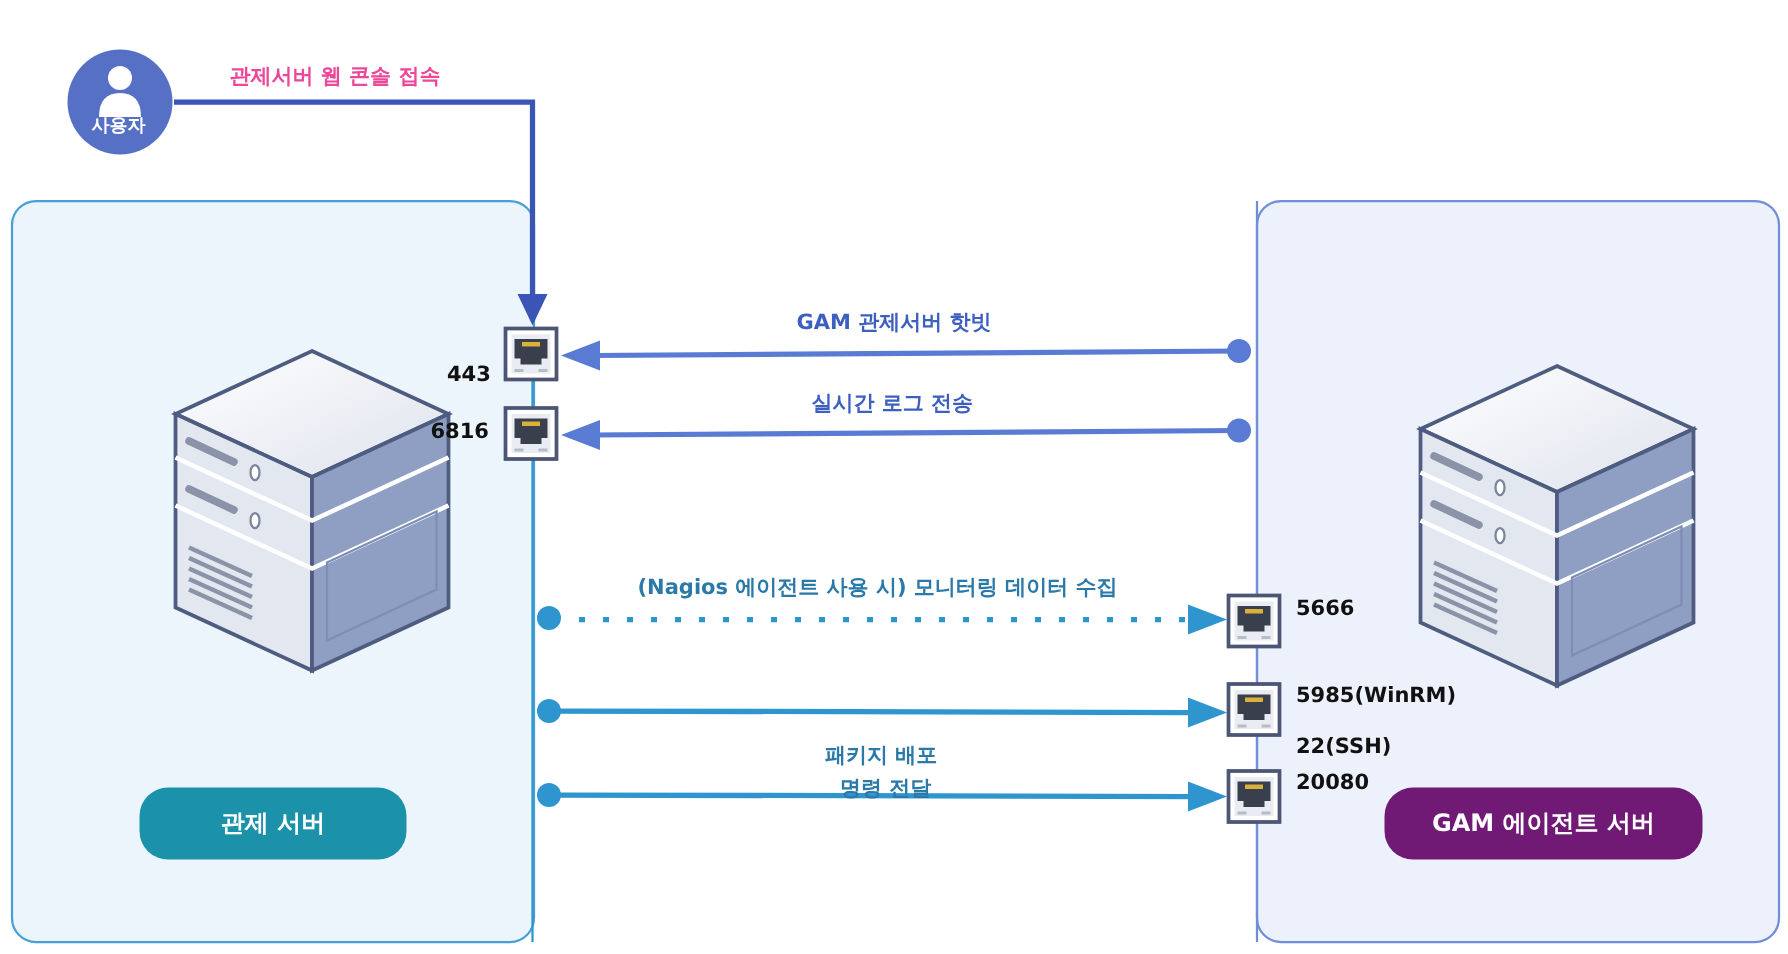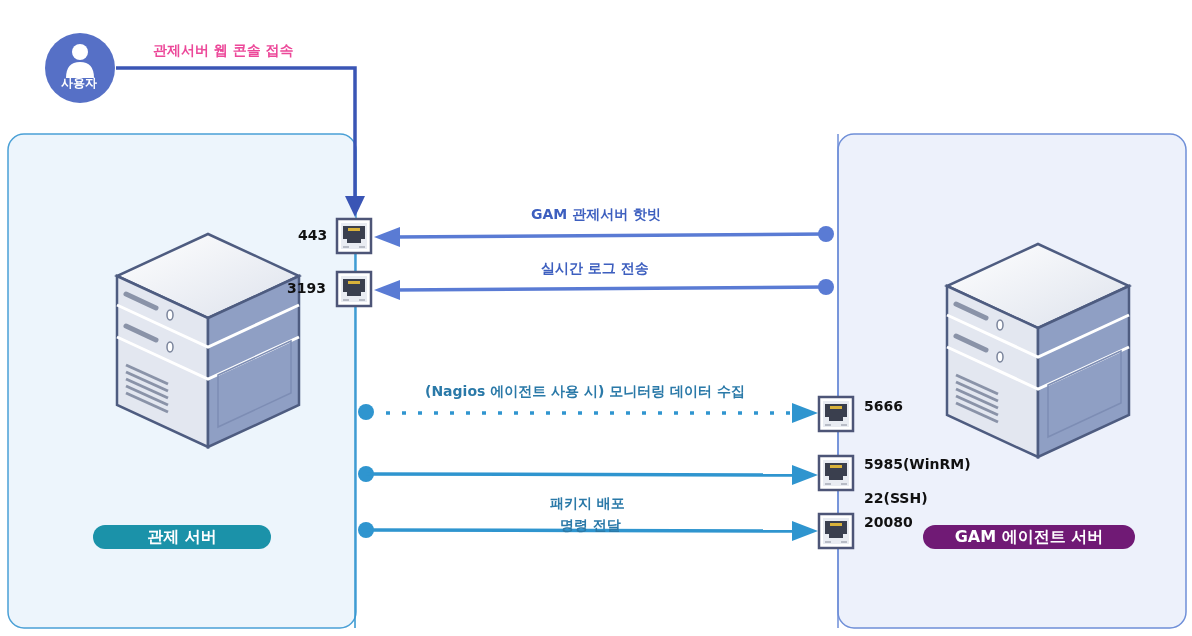--- a/index.html
+++ b/index.html
@@ -4,21 +4,21 @@
 <style>
   html, body { margin: 0; padding: 0; background: #ffffff; }
   body { width: 1192px; height: 636px; position: relative; overflow: hidden;
          font-family: "DejaVu Sans", "Liberation Sans", sans-serif; }
   #diagram { position: absolute; left: 0; top: 0; }
   .lbl { position: absolute; font-weight: bold; white-space: nowrap; }
   .lbl-top { font-size: 14px; color: #ec4899; }
   .lbl-blue { font-size: 14px; color: #3d5fbf; }
   .lbl-teal { font-size: 14px; color: #2a79a8; }
   .port-num { position: absolute; font-size: 14px; font-weight: bold; color: #111; white-space: nowrap; line-height: 13px; }
-  .pill { position: absolute; height: 24px; border-radius: 19px; color: #fff; font-size: 16px; font-weight: bold;
+  .pill { position: absolute; height: 48px; border-radius: 19px; color: #fff; font-size: 16px; font-weight: bold;
           display: flex; align-items: center; justify-content: center; }
   .pill-teal { background: #1b92a9; }
   .pill-navy { background: #701a75; }
   .user-text { position: absolute; color: #fff; font-size: 12px; font-weight: bold; }
 </style>
 </head>
 <body>
 
 <svg id="diagram" width="1192" height="636" viewBox="0 0 1192 636">
   <defs>
@@ -124,22 +124,22 @@
       <use href="#port"></use>
     </g>
   <g transform="translate(819,514)">
       <use href="#port"></use>
     </g>
 </svg>
 
 <div class="user-text" style="left:61px; top:75px;">사용자</div>
 <div class="lbl lbl-top" style="left:153px; top:42px;">관제서버 웹 콘솔 접속</div>
 
-<div class="port-num" style="left:298px; top:229px;">443</div>
-<div class="port-num" style="left:287px; top:282px;">3193</div>
+<div class="port-num" style="left:298px; top:244px;">443</div>
+<div class="port-num" style="left:287px; top:282px;">6816</div>
 
 <div class="lbl lbl-blue" style="left:531px; top:206px;">GAM 관제서버 핫빗</div>
 <div class="lbl lbl-blue" style="left:541px; top:260px;">실시간 로그 전송</div>
 <div class="lbl lbl-teal" style="left:425px; top:383px;">(Nagios 에이전트 사용 시) 모니터링 데이터 수집</div>
 <div class="lbl lbl-teal" style="left:550px; top:447px;margin-top:48px;">패키지 배포</div>
 <div class="lbl lbl-teal" style="left:560px; top:505px;margin-top:12px;">명령 전달</div>
 
 <div class="port-num" style="left:864px; top:400px;">5666</div>
 <div class="port-num" style="left:864px; top:458px;">5985(WinRM)</div>
 <div class="port-num" style="left:864px; top:492px;text-align:center;">22(SSH)</div>

